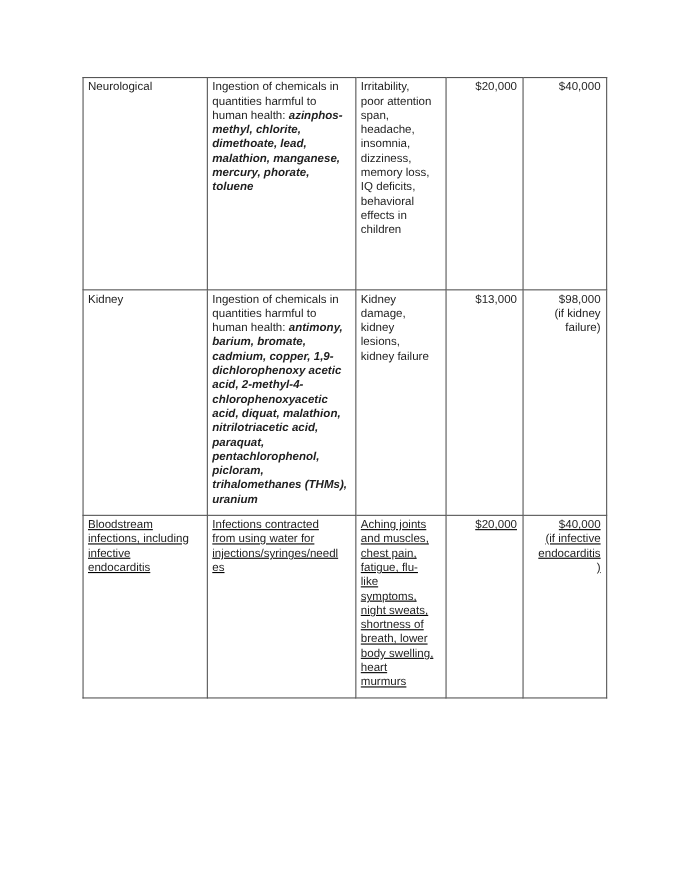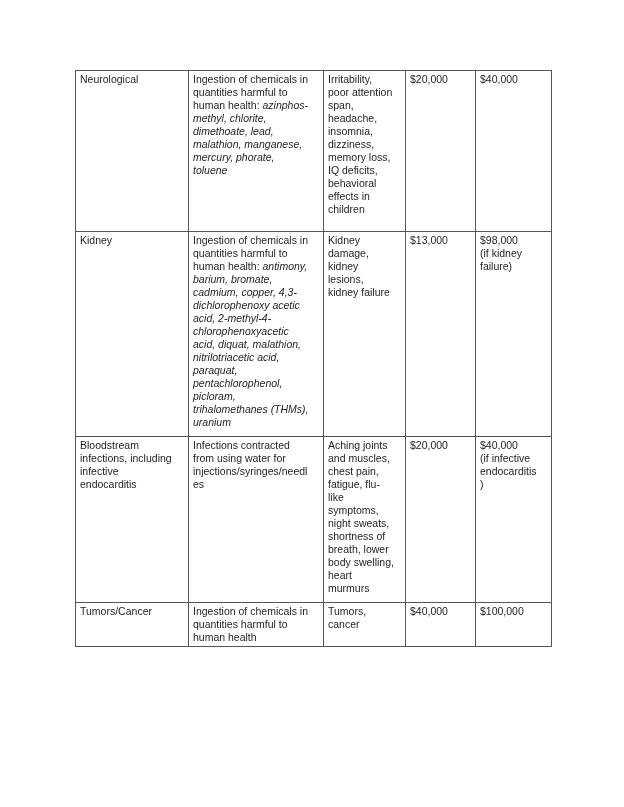--- a/index.html
+++ b/index.html
@@ -27,27 +27,27 @@
     border: 1px solid #565656;
     vertical-align: top;
     padding: 2px 4px 2px 4px;
     font-size: 10.5px;
     line-height: 13px;
     color: #1e1e1e;
     white-space: pre-line;
     overflow: hidden;
   }
   table.health-table td.amount {
-    text-align: left;
+    text-align: right;
     padding-right: 5px;
   }
-  .it { font-style: italic; }
-  tr.r1 { height: 161px; }
+  .it { font-style: italic; font-weight: bold; }
+  tr.r1 { height: 193px; }
   tr.r2 { height: 205px; }
-  tr.r3 { height: 166px; }
+  tr.r3 { height: 166px; text-decoration: underline; }
   tr.r4 { height: 44px; }
 </style>
 </head>
 <body>
 
 <div class="page">
   <table class="health-table">
     <colgroup>
       <col style="width:113px">
       <col style="width:135px">
@@ -79,21 +79,21 @@
 children</td>
         <td class="amount">$20,000</td>
         <td class="amount">$40,000</td>
       </tr>
       <tr class="r2">
         <td>Kidney</td>
         <td><span>Ingestion of chemicals in
 quantities harmful to
 human health: </span><span class="it">antimony,
 barium, bromate,
-cadmium, copper, 4,3-
+cadmium, copper, 1,9-
 dichlorophenoxy acetic
 acid, 2-methyl-4-
 chlorophenoxyacetic
 acid, diquat, malathion,
 nitrilotriacetic acid,
 paraquat,
 pentachlorophenol,
 picloram,
 trihalomethanes (THMs),
 uranium</span></td>
@@ -127,25 +127,15 @@
 breath, lower
 body swelling,
 heart
 murmurs</td>
         <td class="amount">$20,000</td>
         <td class="amount">$40,000
 (if infective
 endocarditis
 )</td>
       </tr>
-      <tr class="r4">
-        <td>Tumors/Cancer</td>
-        <td><span>Ingestion of chemicals in
-quantities harmful to
-human health</span><span class="it"></span></td>
-        <td>Tumors,
-cancer</td>
-        <td class="amount">$40,000</td>
-        <td class="amount">$100,000</td>
-      </tr>
     </tbody>
   </table>
 </div>
 
 </body></html>

